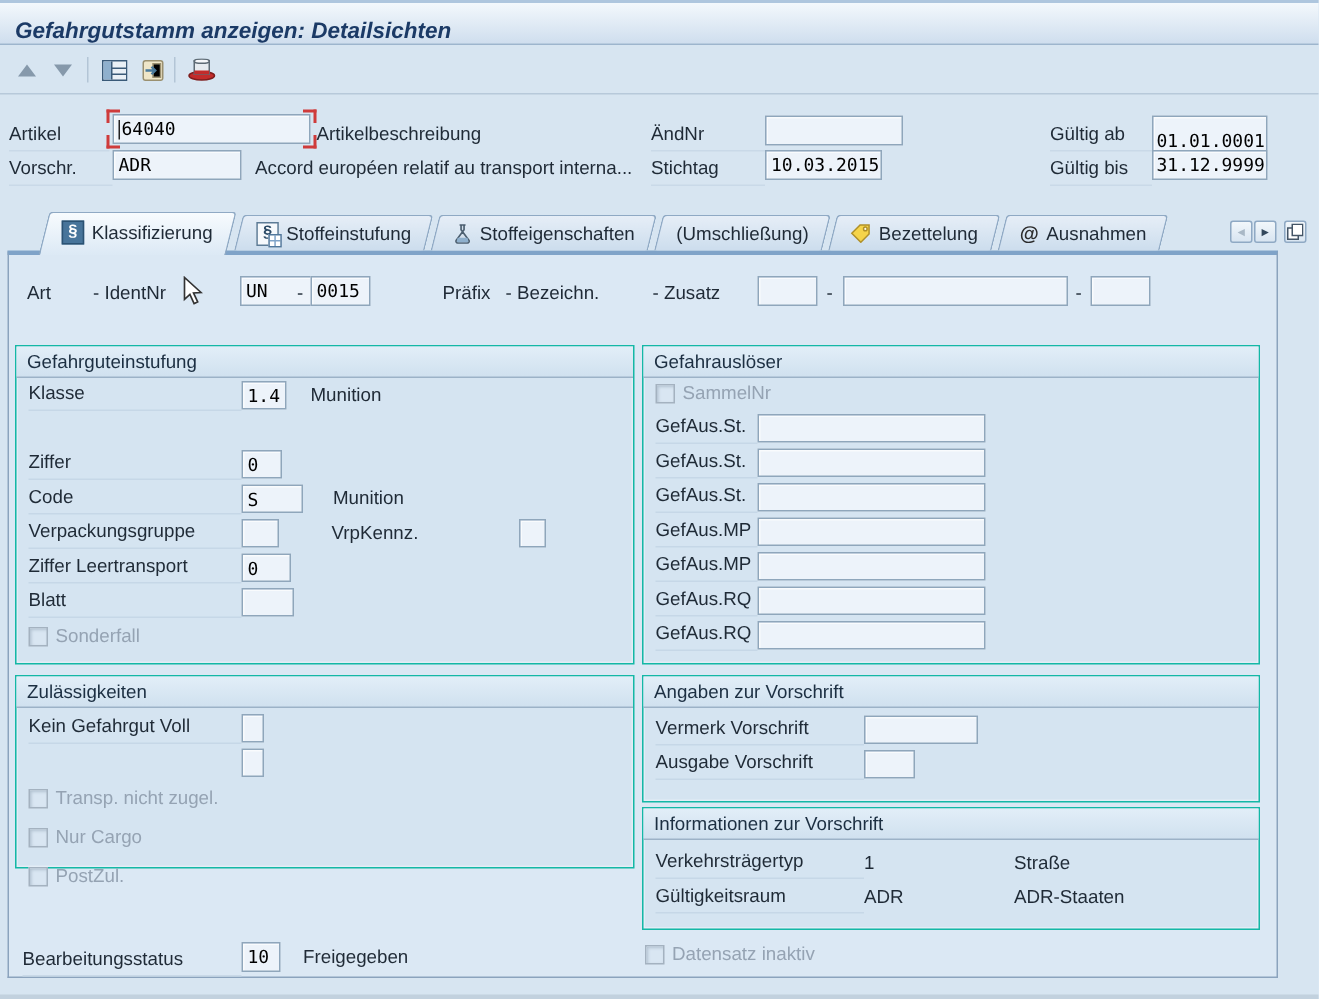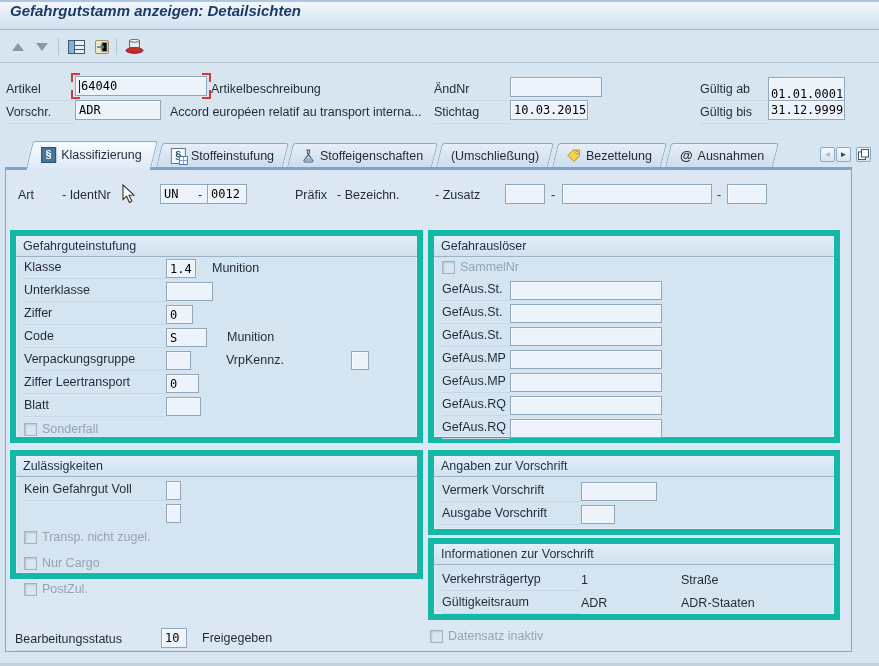--- a/index.html
+++ b/index.html
@@ -4,21 +4,21 @@
 <style>
   html,body{margin:0;padding:0}
   body{width:879px;height:666px;position:relative;overflow:hidden;
        background:#d7e5f1;font-family:"Liberation Sans",sans-serif;
        font-size:12.5px;color:#1f2a36;-webkit-font-smoothing:antialiased}
 
   
   .titlebar{position:absolute;left:0;top:0;right:0;height:30px;
     background:linear-gradient(#f3f8fc,#cfdeee);
     border-top:2px solid #aec6de;border-bottom:1px solid #9db5cd;
-    display:flex;align-items:flex-start;padding-left:10px;box-sizing:border-box}
+    display:flex;align-items:flex-end;padding-left:10px;box-sizing:border-box}
   .title{font-size:15px;font-weight:bold;font-style:italic;color:#1b3a66}
 
   
   .toolbar{position:absolute;left:0;top:31px;right:0;height:31px;
     background:#d7e5f1;border-bottom:1px solid #b7c9da}
   .tbtn{position:absolute;top:4px;width:24px;height:23px;display:flex;
     align-items:center;justify-content:center;border-radius:3px}
   .tri-up{width:0;height:0;border-left:6px solid transparent;border-right:6px solid transparent;
     border-bottom:8px solid #8699ab}
   .tri-down{width:0;height:0;border-left:6px solid transparent;border-right:6px solid transparent;
@@ -70,21 +70,21 @@
 
   
   .content{position:absolute;left:5px;top:167px;width:847px;height:485px;
     box-sizing:border-box;background:#dbe8f4;border:1px solid #8ba3bd;
     border-top:3px solid #7fa3c8}
 
   .ilbl{position:absolute;height:17px;color:#1f2a36;white-space:nowrap}
 
   
   .group{position:absolute;box-sizing:border-box;background:#d5e4f1;
-    border:6px solid #14b8a6;box-shadow:inset 0 0 0 1px rgba(255,255,255,.35)}
+    border:1px solid #14b8a6;box-shadow:inset 0 0 0 1px rgba(255,255,255,.35)}
   .ghead{position:absolute;left:0;right:0;top:0;height:20px;line-height:20px;
     padding:0 7px;border-bottom:1px solid #9cb2c7;
     background:linear-gradient(#e2eef8,#d0e1ef);color:#1c2f42}
   .grow{position:absolute;left:0;right:0;height:22px}
   .lbl{position:absolute;left:8px;width:142px;height:20px;line-height:19px;
     border-bottom:1px solid #c6d7e7;white-space:nowrap}
   .g-right .lbl{width:68px}
   .g-vorschrift .lbl{width:139px}
   .grow .fld{top:1px;height:19px}
   .txt{position:absolute;top:3px;white-space:nowrap}
@@ -217,41 +217,37 @@
     <rect x="3.5" y="0.5" width="7" height="7.5" fill="#fff" stroke="#456"></rect>
   </svg>
 </div>
 
 <div class="content">
 
   <span class="ilbl" style="left:12px;top:18px">Art</span>
   <span class="ilbl" style="left:56px;top:18px">- IdentNr</span>
   <div class="fld" style="left:154px;top:14px;width:56px">UN</div>
   <span class="ilbl" style="left:192px;top:18px">-</span>
-  <div class="fld" style="left:201px;top:14px;width:40px">0012</div>
+  <div class="fld" style="left:201px;top:14px;width:40px">0015</div>
   <span class="ilbl" style="left:289px;top:18px">Präfix</span>
   <span class="ilbl" style="left:331px;top:18px">- Bezeichn.</span>
   <span class="ilbl" style="left:429px;top:18px">- Zusatz</span>
   <div class="fld" style="left:499px;top:14px;width:40px"></div>
   <span class="ilbl" style="left:545px;top:18px">-</span>
   <div class="fld" style="left:556px;top:14px;width:150px"></div>
   <span class="ilbl" style="left:711px;top:18px">-</span>
   <div class="fld" style="left:721px;top:14px;width:40px"></div>
 
   <div class="group" style="left:4px;top:60px;width:413px;height:213px">
     <div class="ghead">Gefahrguteinstufung</div>
     <div class="grow" style="top:22px">
       <span class="lbl">Klasse</span>
       <div class="fld" style="left:150px;width:30px">1.4</div>
       <span class="txt" style="left:196px">Munition</span>
     </div>
-    <div class="grow" style="top:45px">
-      <span class="lbl">Unterklasse</span>
-      <div class="fld" style="left:150px;width:47px"></div>
-    </div>
     <div class="grow" style="top:68px">
       <span class="lbl">Ziffer</span>
       <div class="fld" style="left:150px;width:27px">0</div>
     </div>
     <div class="grow" style="top:91px">
       <span class="lbl">Code</span>
       <div class="fld" style="left:150px;width:41px">S</div>
       <span class="txt" style="left:211px">Munition</span>
     </div>
     <div class="grow" style="top:114px">

